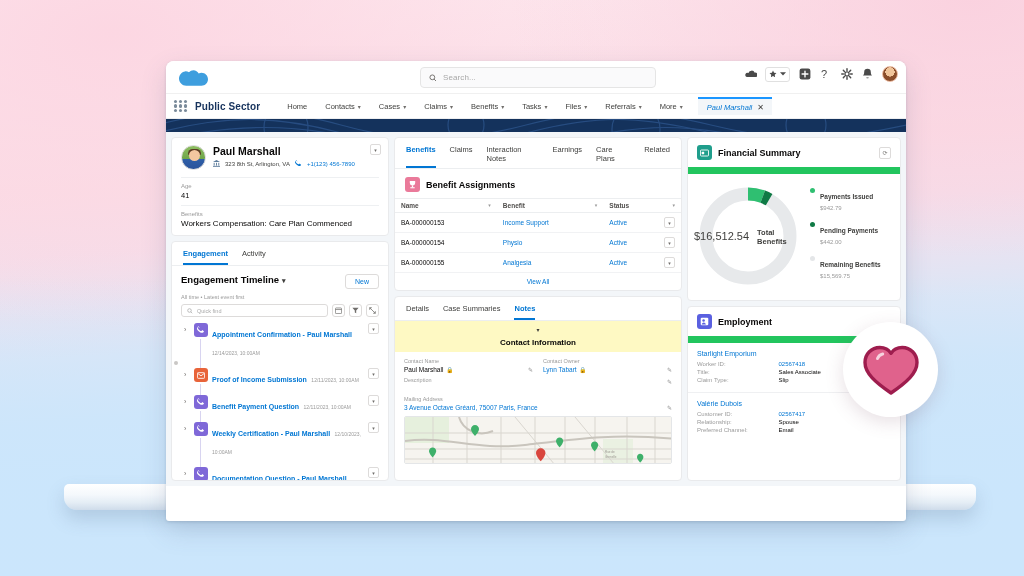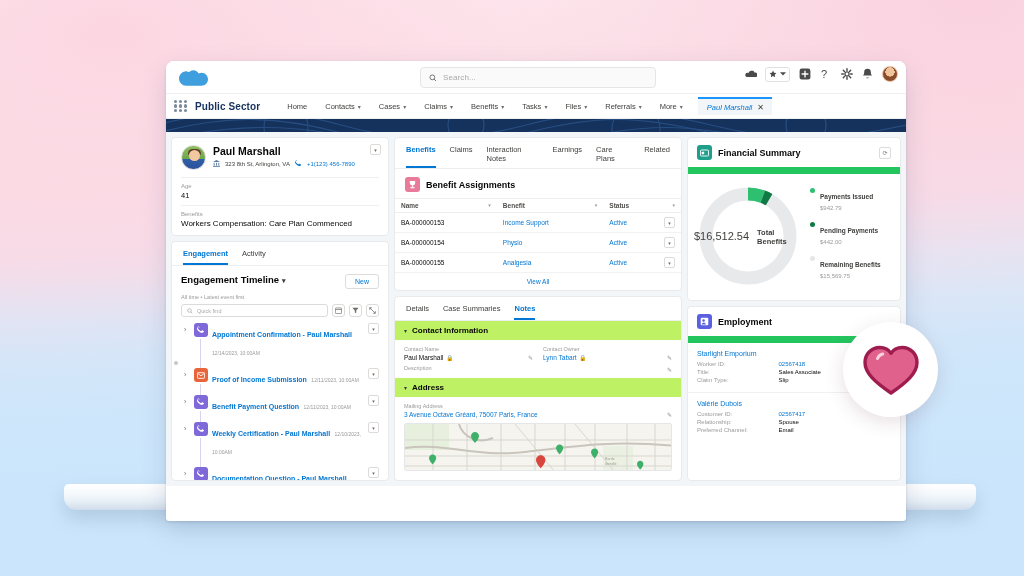--- a/index.html
+++ b/index.html
@@ -162,21 +162,21 @@
   table.bt th { font-size:6.5px; color:#514f4d; text-align:left; font-weight:700;
     padding:3px 6px; border-top:1px solid #eceef0; border-bottom:1px solid #eceef0; }
   table.bt th .cv { float:right; color:#9a9a9a; font-weight:400; font-size:5px; }
   table.bt td { font-size:6.5px; padding:4px 6px; border-bottom:1px solid #f1f2f4; color:#080707; }
   table.bt td a { color:#0176d3; text-decoration:none; }
   .rowcv { width:11px; height:11px; border:1px solid #dddbda; border-radius:2px;
     display:flex; align-items:center; justify-content:center; font-size:5px; color:#706e6b; }
   .viewall { text-align:center; font-size:6.5px; color:#0176d3; padding:5px 0; }
 
   
-  .sec-head { background:#bef264; padding:5px 9px; display:flex; align-items:center; gap:5px; }
+  .sec-head { background:#fef9c3; padding:5px 9px; display:flex; align-items:center; gap:5px;flex-direction:column; }
   .sec-head .cv { font-size:6px; color:#3e3e3c; }
   .sec-head .t { font-size:8px; font-weight:700; color:#080707; }
   .fgrid { display:flex; padding:6px 9px 2px 9px; gap:10px; }
   .fcol { flex:1; min-width:0; }
   .flbl { font-size:5.5px; color:#9a9a9a; margin-bottom:2px; }
   .fval { font-size:6.5px; color:#080707; display:flex; align-items:center; gap:3px; }
   .fval a { color:#0176d3; text-decoration:none; }
   .frow { display:flex; justify-content:space-between; align-items:center; }
   .pencil { font-size:6px; color:#9a9a9a; }
   .lockico { font-size:6px; }
@@ -621,24 +621,20 @@
               </div>
             </div>
           </div>
           <div style="padding:2px 9px 5px 9px">
             <div class="frow">
               <div class="flbl">Description</div>
               <span class="pencil">✎</span>
             </div>
           </div>
 
-          <div class="sec-head">
-            <span class="cv">▾</span>
-            <span class="t">Address</span>
-          </div>
           <div style="padding:6px 9px 0 9px">
             <div class="flbl">Mailing Address</div>
             <div class="frow">
               <div class="fval">
                   <a href="#">3 Avenue Octave Gréard, 75007 Paris, France</a>
                 </div>
               <span class="pencil">✎</span>
             </div>
           </div>
           <div class="mapwrap">

